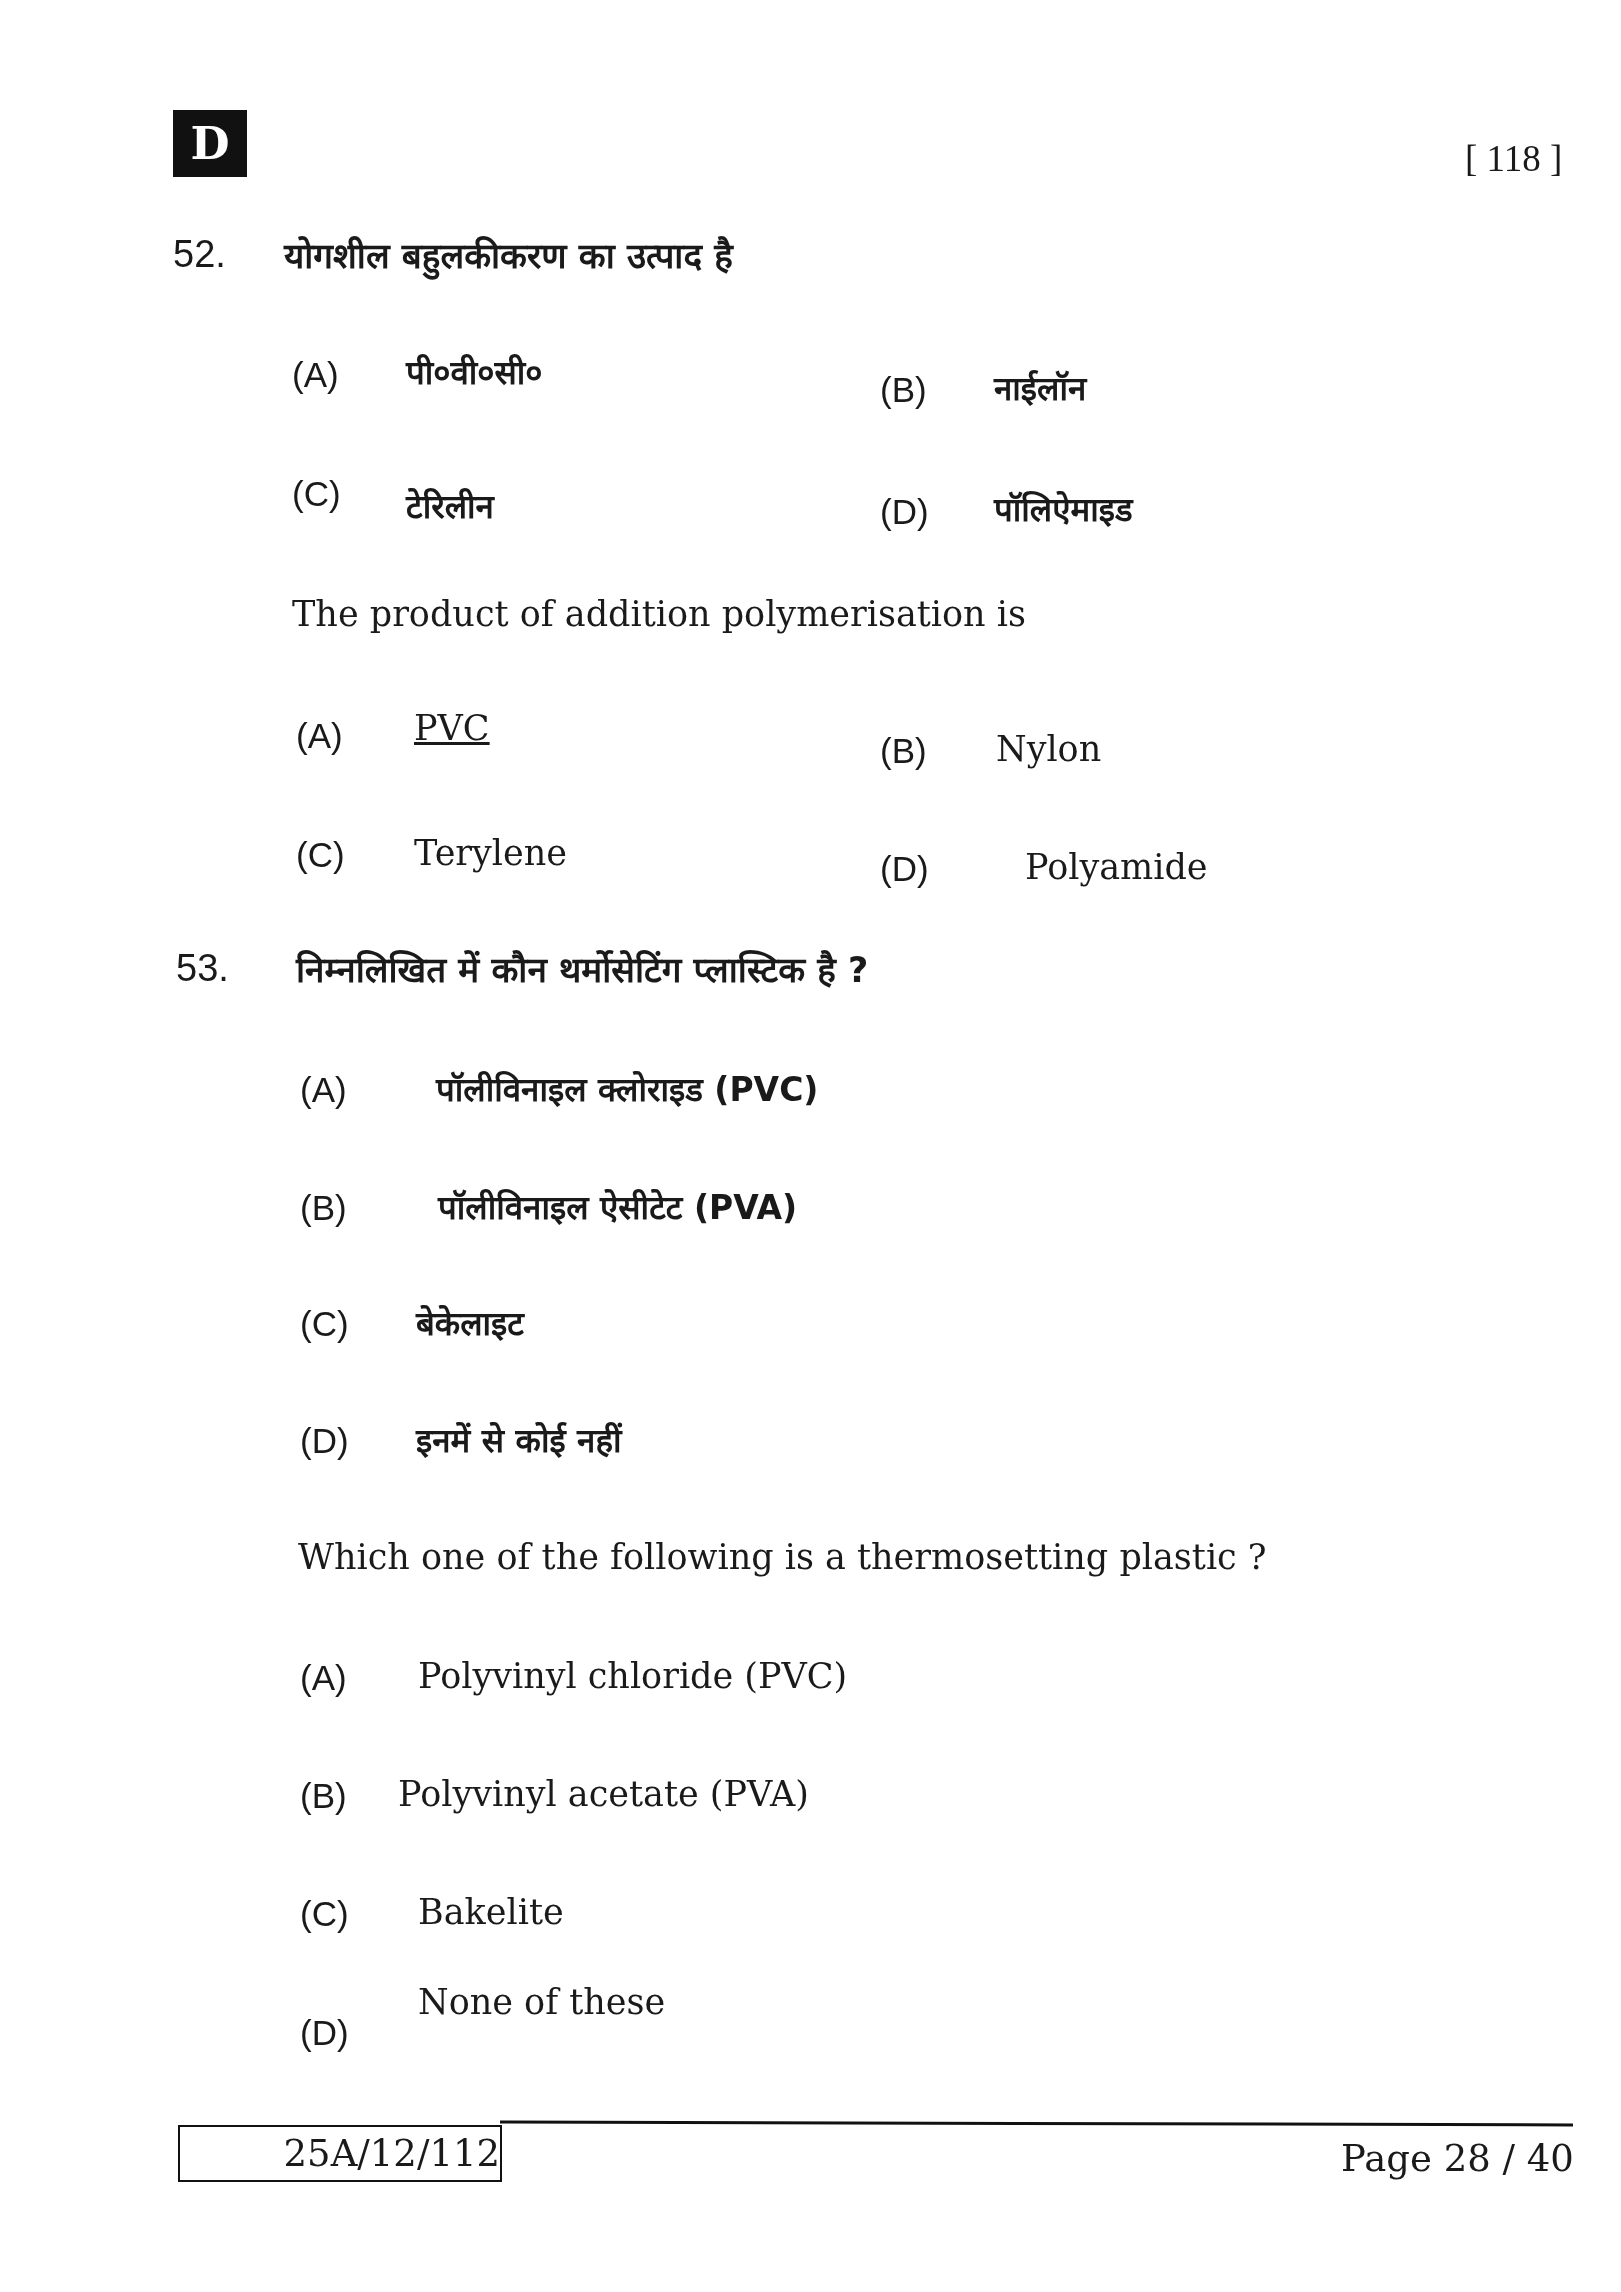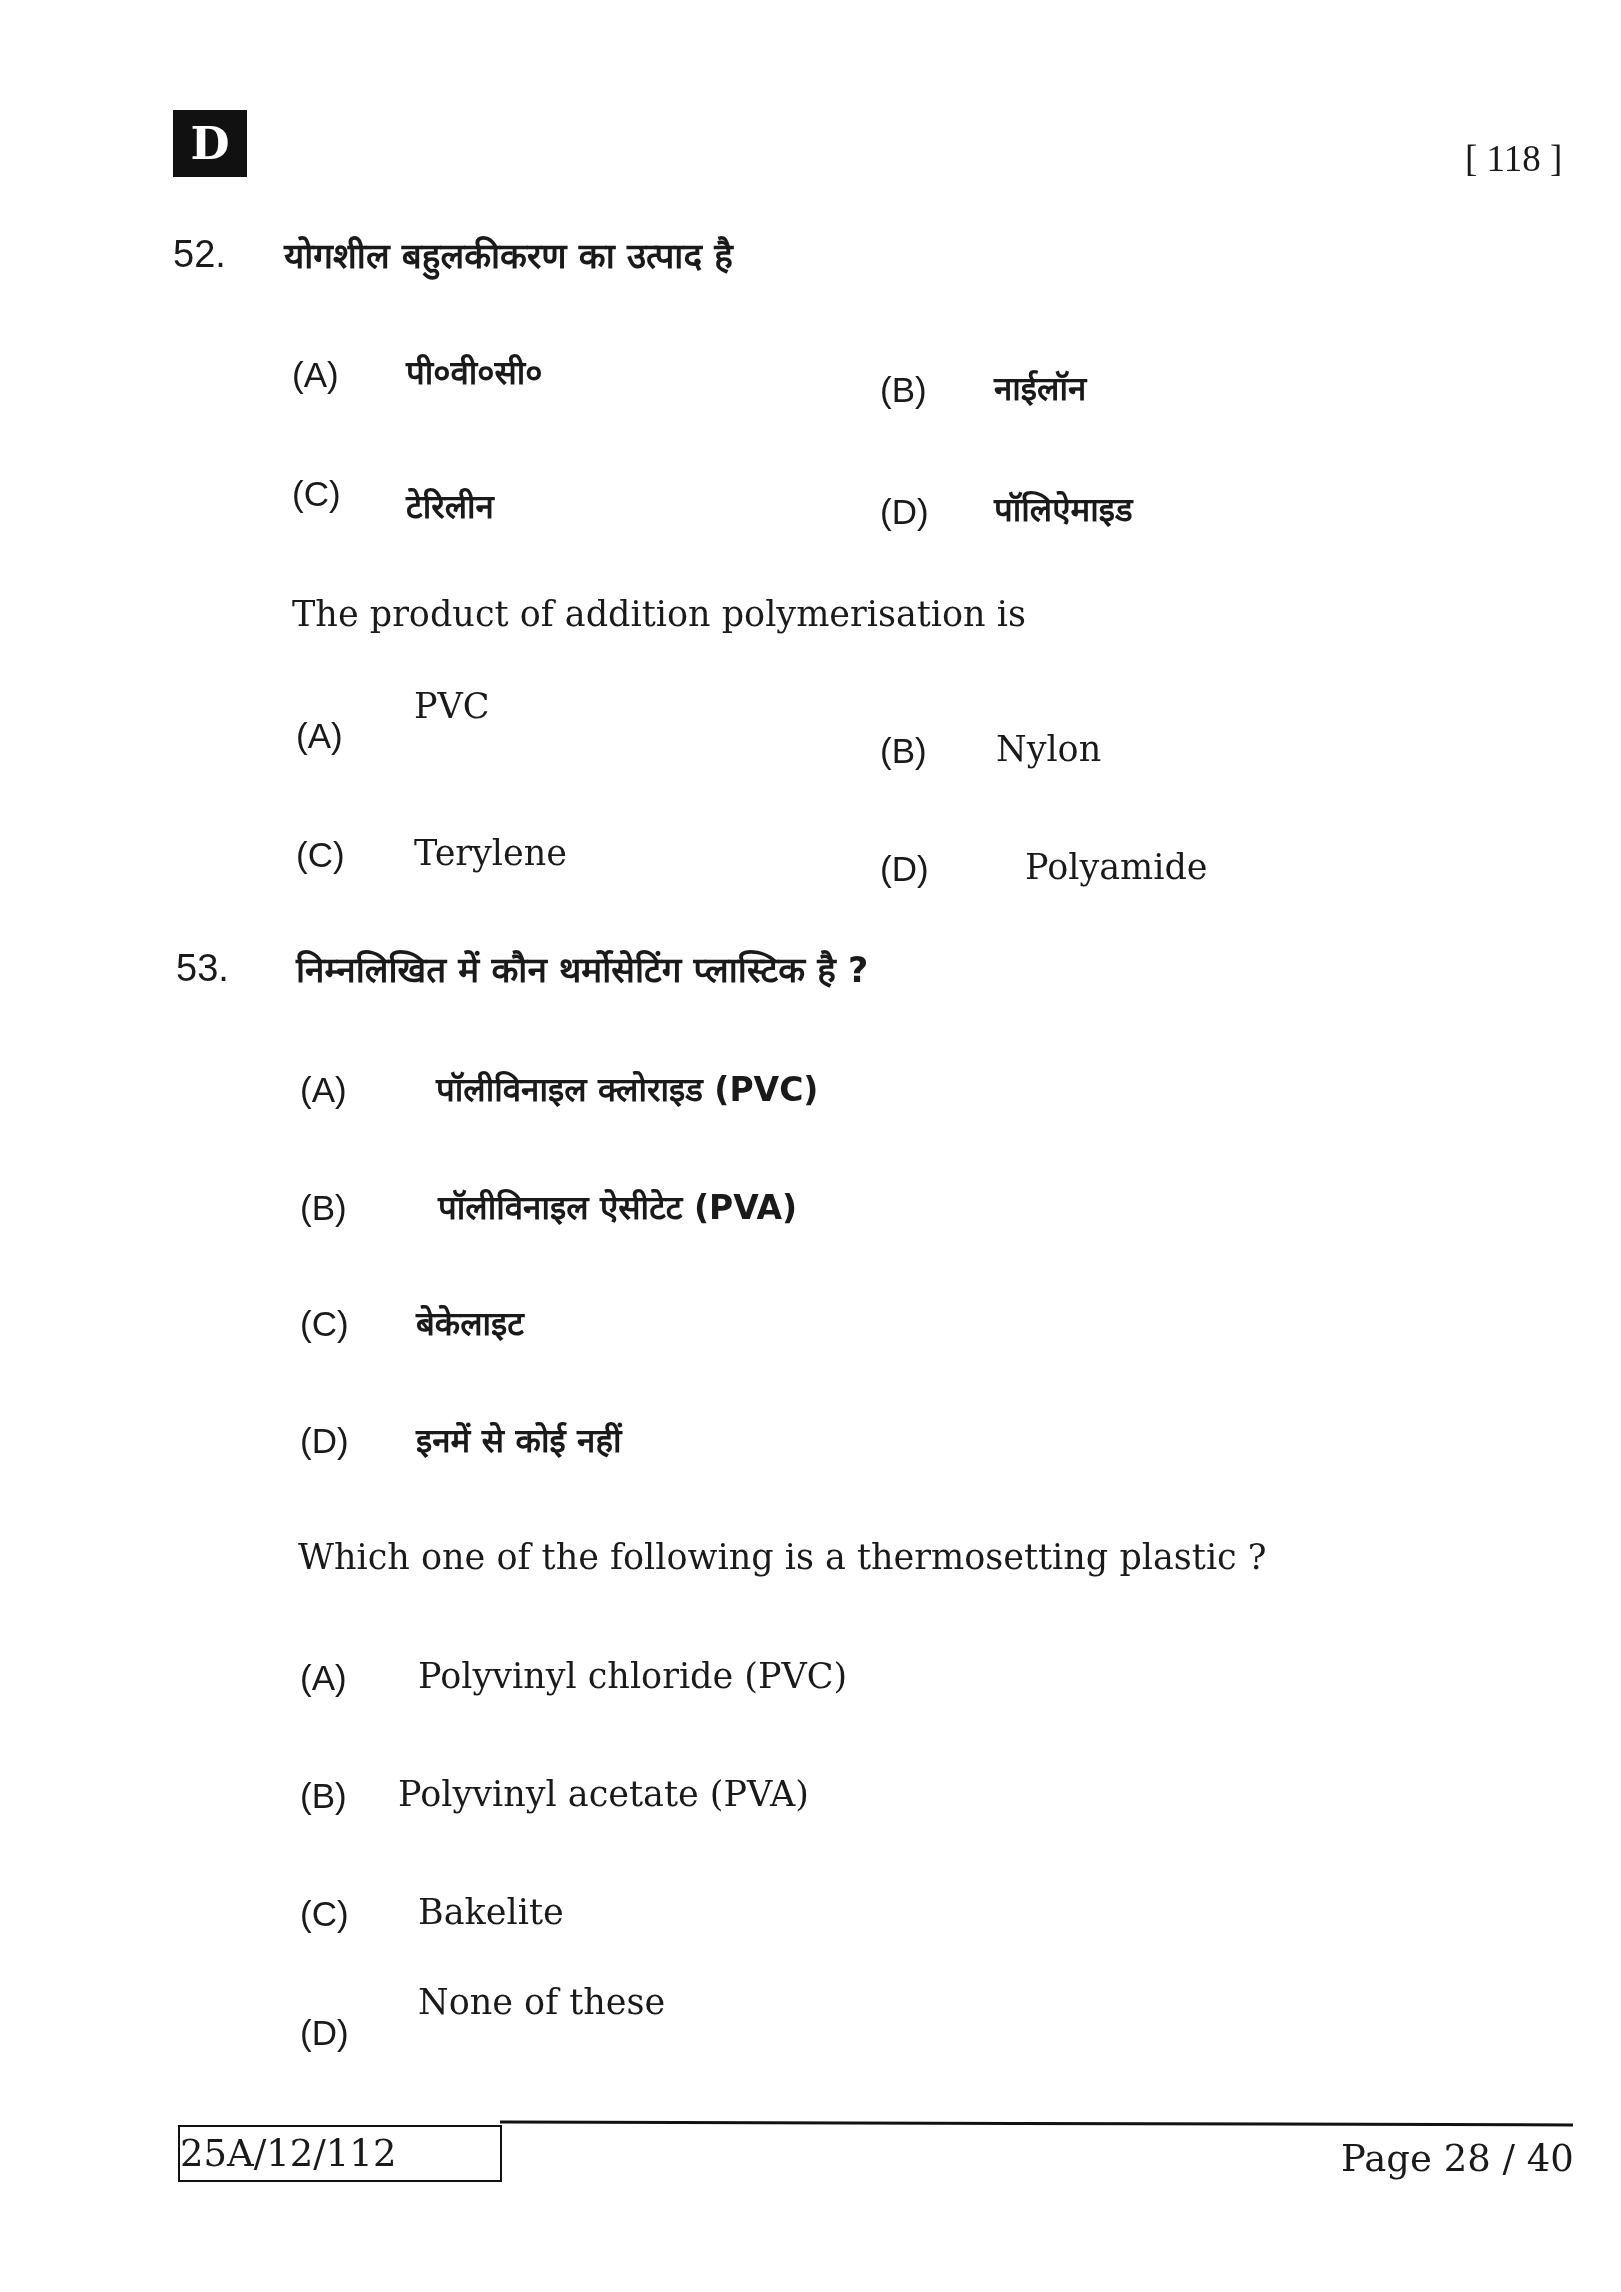--- a/index.html
+++ b/index.html
@@ -7,21 +7,21 @@
   .abs { position:absolute; white-space:nowrap; }
   .series-box { left:173px; top:110px; width:74px; height:67px; background:#111; color:#fff;
     font-family:"DejaVu Serif", serif; font-weight:bold; font-size:45px; line-height:67px; text-align:center; }
   .pageno { left:1465px; top:137px; font-family:"Liberation Serif", serif; font-size:37px; }
   .qnum { font-family:"Liberation Sans", sans-serif; font-size:38px; }
   .hindi { font-family:"DejaVu Sans", sans-serif; font-size:35px; font-weight:bold; }
   .opt-label { font-family:"Liberation Sans", sans-serif; font-size:35px; }
   .opt-hindi { font-family:"DejaVu Sans", sans-serif; font-size:33px; font-weight:bold; }
   .eng { font-family:"DejaVu Serif", serif; font-size:35px; }
   .code-box { left:178px; top:2125px; width:320px; height:53px; border:2.9px solid #111;
-    font-family:"DejaVu Serif", serif; font-size:37px; line-height:53px; text-align:left; }
+    font-family:"DejaVu Serif", serif; font-size:37px; line-height:53px; text-align:right; }
   .rule { left:500px; top:2122px; width:1073px; height:2.9px; background:#111; transform:rotate(0.15deg); }
   .page-footer { left:1341px; top:2137px; font-family:"DejaVu Serif", serif; font-size:37px; }
 </style>
 </head>
 <body>
 
 <div class="abs series-box">D</div>
 <div class="abs pageno">[ 118 ]</div>
 
 <div class="abs qnum" style="left:173px; top:233px;">52.</div>
@@ -33,21 +33,21 @@
 <div class="abs opt-hindi" style="left:994px; top:365px;">नाईलॉन</div>
 
 <div class="abs opt-label" style="left:292px; top:474px;">(C)</div>
 <div class="abs opt-hindi" style="left:406px; top:483px;">टेरिलीन</div>
 <div class="abs opt-label" style="left:880px; top:492px;">(D)</div>
 <div class="abs opt-hindi" style="left:994px; top:486px;">पॉलिऐमाइड</div>
 
 <div class="abs eng" style="left:292px; top:594px;">The product of addition polymerisation is</div>
 
 <div class="abs opt-label" style="left:296px; top:716px;">(A)</div>
-<div class="abs eng" style="left:414px; top:686px;">PVC</div>
+<div class="abs eng" style="left:414px; top:708px;text-decoration:underline;">PVC</div>
 <div class="abs opt-label" style="left:880px; top:731px;">(B)</div>
 <div class="abs eng" style="left:996px; top:729px;">Nylon</div>
 
 <div class="abs opt-label" style="left:296px; top:835px;">(C)</div>
 <div class="abs eng" style="left:414px; top:833px;">Terylene</div>
 <div class="abs opt-label" style="left:880px; top:849px;">(D)</div>
 <div class="abs eng" style="left:996px; top:847px;margin-left:29px;">Polyamide</div>
 
 <div class="abs qnum" style="left:176px; top:947px;">53.</div>
 <div class="abs hindi" style="left:296px; top:945px;">निम्नलिखित में कौन थर्मोसेटिंग प्लास्टिक है ?</div>

